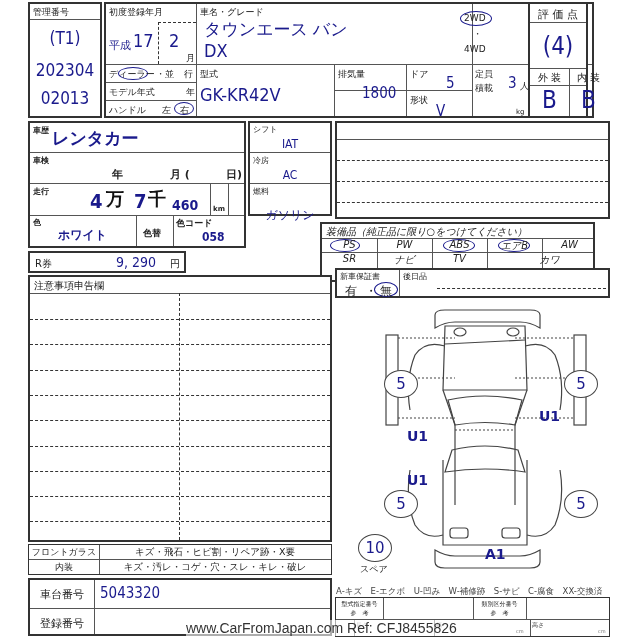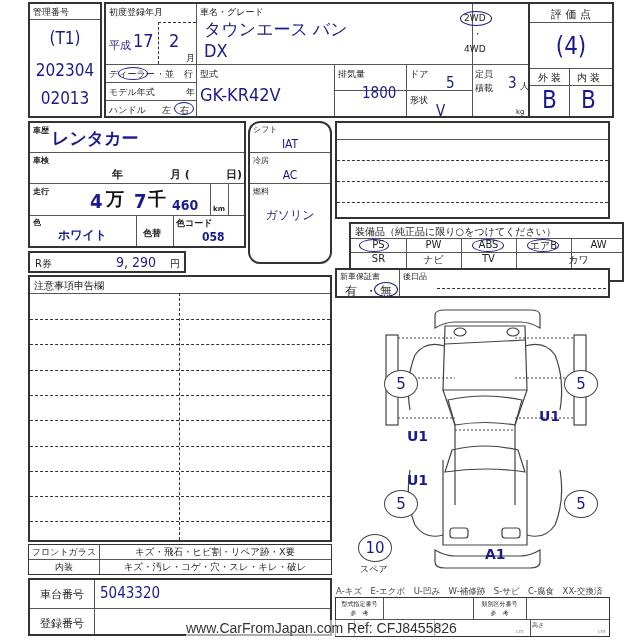--- a/index.html
+++ b/index.html
@@ -85,21 +85,21 @@
   <div class="val" style="left:330px;top:98px;font-size:15px;">V</div>
 
   <div class="lbl" style="left:369px;top:64px;">定員</div>
   <div class="val" style="left:402px;top:70px;font-size:15px;">3</div>
   <div class="lbl" style="left:414px;top:76px;">人</div>
 
   <div class="lbl" style="left:369px;top:78px;">積載</div>
   <div class="lbl" style="left:410px;top:104px;font-size:7px;">kg</div>
 </div>
 
-<div class="box" style="left:528px;top:2px;width:86px;height:116px;border-width:2.5px;">
+<div class="box" style="left:528px;top:2px;width:60px;height:116px;border-width:2.5px;">
   <div class="lbl ctr" style="left:0;right:0;top:3px;font-size:11px;">評 価 点</div>
   <div class="hl" style="top:18px;"></div>
   <div class="val ctr" style="left:0;right:0;top:28px;font-size:24px;">(4)</div>
   <div class="hl" style="top:64px;"></div>
   <div class="vl" style="left:39px;top:64px;"></div>
   <div class="lbl ctr" style="left:0;width:39px;top:67px;font-size:10px;">外 装</div>
   <div class="lbl ctr" style="left:39px;width:39px;top:67px;font-size:10px;">内 装</div>
   <div class="hl" style="top:81px;"></div>
   <div class="val ctr" style="left:0;width:39px;top:82px;font-size:24px;">B</div>
   <div class="val ctr" style="left:39px;width:39px;top:82px;font-size:24px;">B</div>
@@ -126,21 +126,21 @@
   <div class="hl" style="top:92px;"></div>
   <div class="vl" style="left:106px;top:92px;"></div>
   <div class="vl" style="left:143px;top:92px;"></div>
   <div class="lbl" style="left:3px;top:94px;font-size:8px;">色</div>
   <div class="val" style="left:28px;top:104px;font-size:12px;">ホワイト</div>
   <div class="lbl" style="left:113px;top:104px;font-size:9px;">色替</div>
   <div class="lbl" style="left:146px;top:94px;font-size:9px;">色コード</div>
   <div class="val" style="left:172px;top:107px;font-size:12px;">058</div>
 </div>
 
-<div class="box" style="left:248px;top:121px;width:84px;height:143px;border-radius:12px;">
+<div class="box" style="left:248px;top:121px;width:84px;height:95px;">
   <div class="lbl" style="left:3px;top:1px;font-size:8px;">シフト</div>
   <div class="val ctr" style="left:0;right:0;top:14px;font-size:12px;">IAT</div>
   <div class="hl" style="top:29px;"></div>
   <div class="lbl" style="left:3px;top:32px;font-size:8px;">冷房</div>
   <div class="val ctr" style="left:0;right:0;top:45px;font-size:12px;">AC</div>
   <div class="hl" style="top:60px;"></div>
   <div class="lbl" style="left:3px;top:63px;font-size:8px;">燃料</div>
   <div class="val ctr" style="left:0;right:0;top:84px;font-size:12px;">ガソリン</div>
 </div>
 
@@ -150,21 +150,21 @@
   <div class="lbl" style="left:140px;top:4px;font-size:10px;">円</div>
 </div>
 
 <div class="box" style="left:335px;top:121px;width:275px;height:98px;">
   <div class="hl" style="top:16px;"></div>
   <div class="dash" style="left:0;right:0;top:37px;"></div>
   <div class="dash" style="left:0;right:0;top:58px;"></div>
   <div class="dash" style="left:0;right:0;top:79px;"></div>
 </div>
 
-<div class="box" style="left:349px;top:222px;width:275px;height:60px;">
+<div class="box" style="left:320px;top:222px;width:275px;height:60px;font-style:italic;">
   <div class="lbl" style="left:4px;top:1px;font-size:10px;">装備品（純正品に限り○をつけてください）</div>
   <div class="hl" style="top:14px;"></div>
   <div class="hl" style="top:28px;"></div>
   <div class="vl" style="left:55px;top:14px;"></div>
   <div class="vl" style="left:110px;top:14px;"></div>
   <div class="vl" style="left:165px;top:14px;"></div>
   <div class="vl" style="left:220px;top:14px;"></div>
 
   <div class="oval" style="left:8px;top:15px;width:30px;height:13px;"></div>
   <div class="lbl ctr" style="left:0;width:55px;top:15px;font-size:10px;">PS</div>

